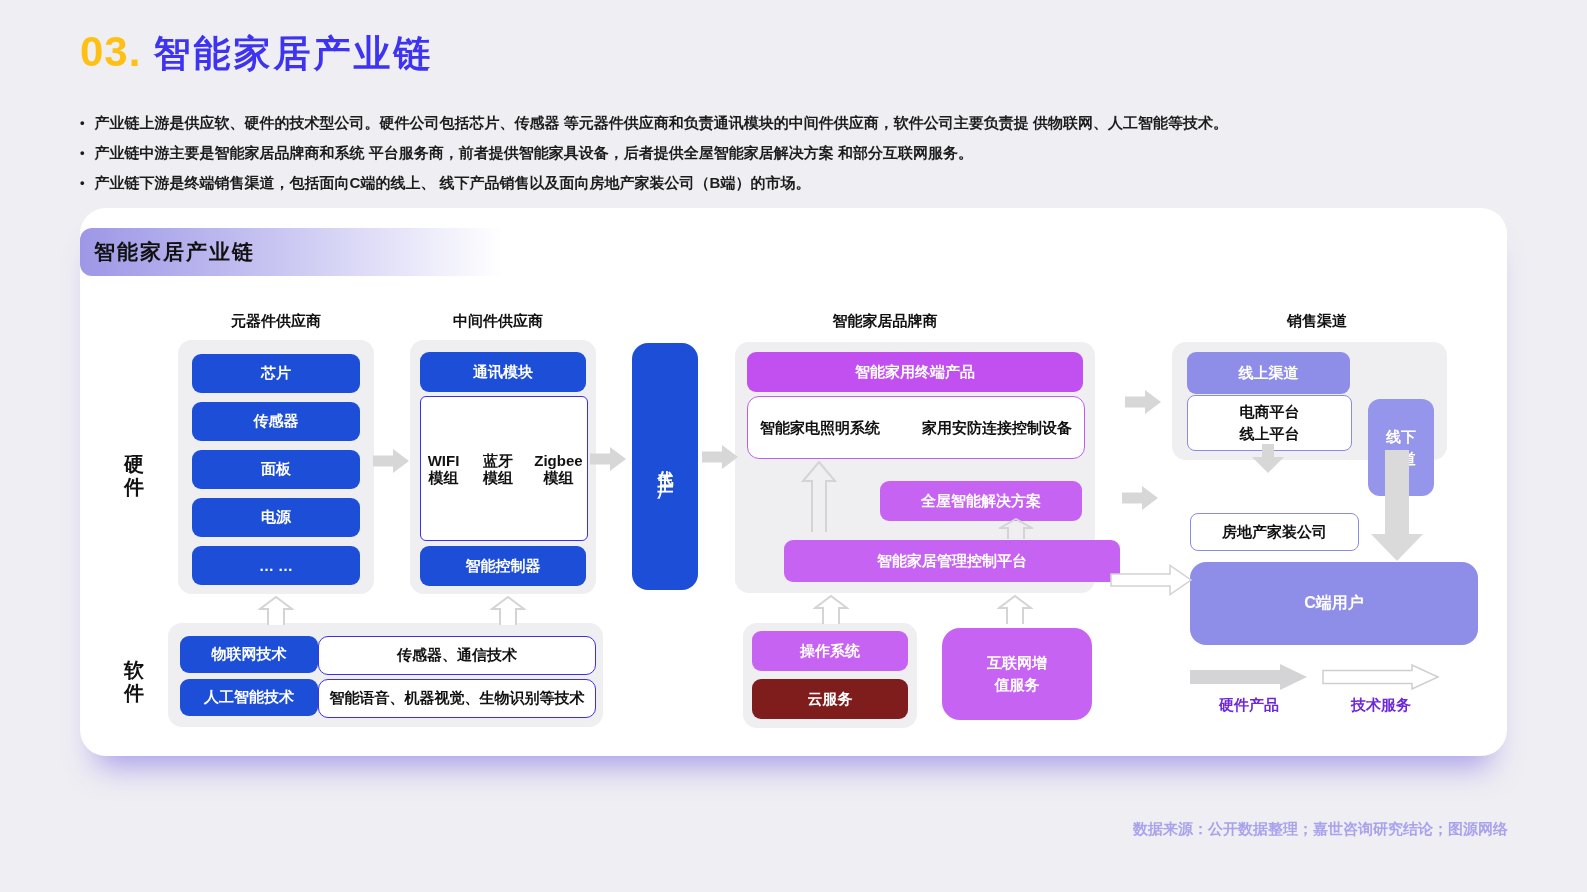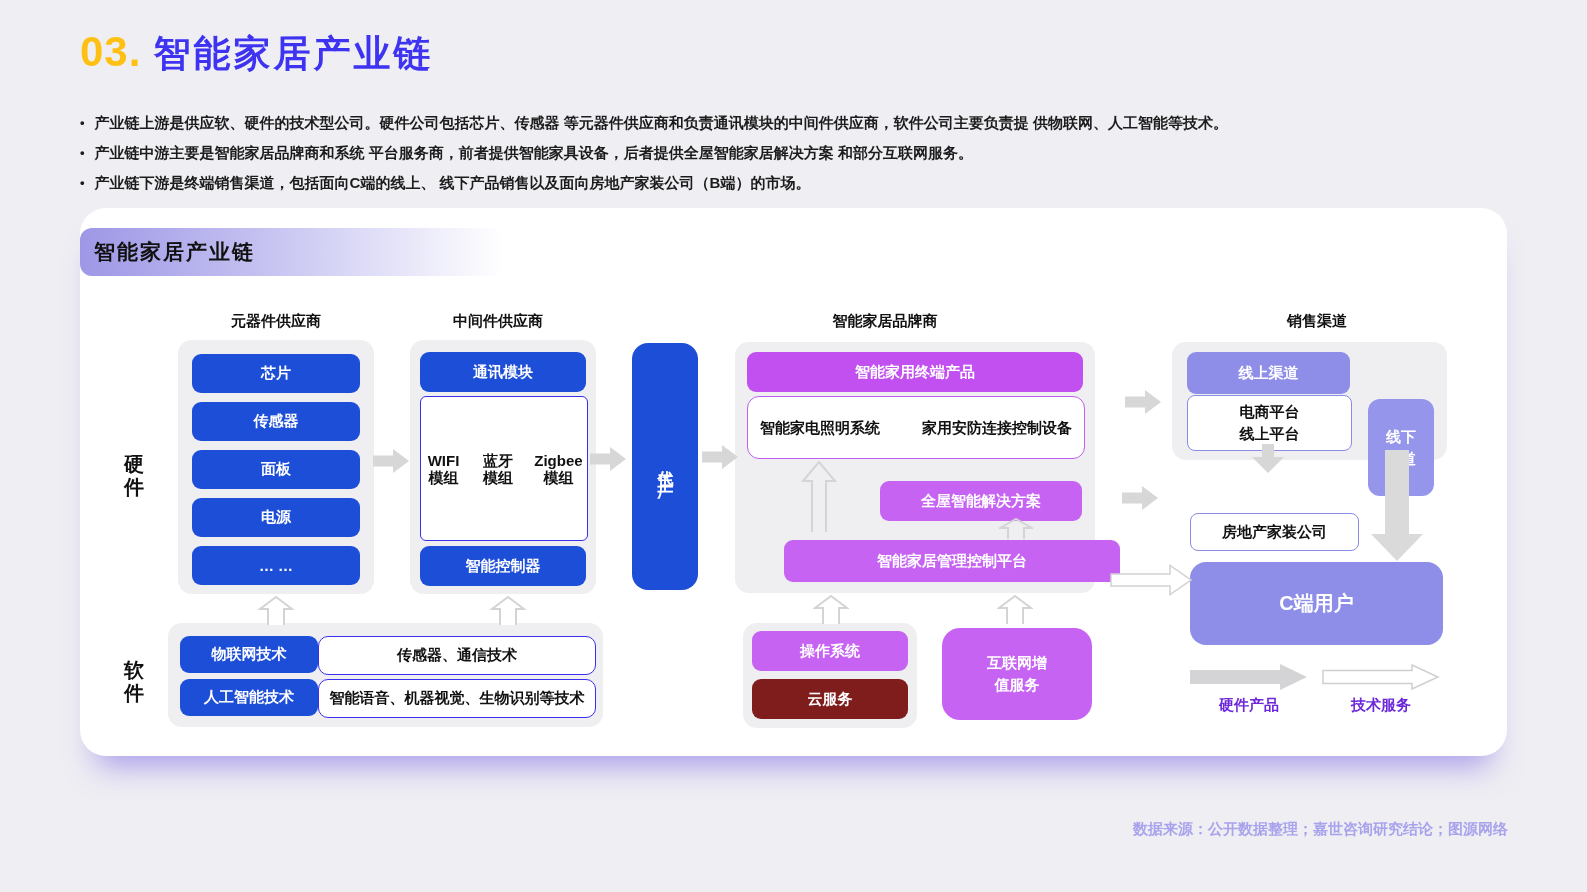--- a/index.html
+++ b/index.html
@@ -143,21 +143,21 @@
     <svg width="34" height="30" viewBox="0 0 34 30">
         <path d="M11 0 H23 V13 H33 L17 29 L1 13 H11 Z" fill="#D7D7D8"></path>
       </svg>
   </div>
   <div class="abs wbox b-peri" style="left:1190px;top:513px;width:167px;height:36px;">房地产家装公司</div>
   <div class="abs" style="left:1370px;top:450px;">
     <svg width="54" height="112" viewBox="0 0 54 112">
         <path d="M15 0 H39 V84 H53 L27 111 L1 84 H15 Z" fill="#DADADB"></path>
       </svg>
   </div>
-  <div class="abs peribox" style="left:1190px;top:562px;width:253px;height:83px;border-radius:16px;font-size:20px;">C端用户</div>
+  <div class="abs peribox" style="left:1190px;top:562px;width:288px;height:83px;border-radius:16px;font-size:16px;">C端用户</div>
   <div class="abs" style="left:1110px;top:564px;">
     <svg width="82" height="32" viewBox="0 0 82 32">
         <path d="M1 10 H60 V1.5 L81 16 L60 30.5 V22 H1 Z" fill="#fff" stroke="#D2D2D4" stroke-width="1.5"></path>
       </svg>
   </div>
 
   <div class="abs gbox" style="left:168px;top:623px;width:435px;height:104px;"></div>
   <div class="abs bluebox" style="left:180px;top:636px;width:138px;height:37px;">物联网技术</div>
   <div class="abs wbox b-blue" style="left:318px;top:636px;width:276px;height:37px;border-radius:10px;">传感器、通信技术</div>
   <div class="abs bluebox" style="left:180px;top:679px;width:138px;height:37px;">人工智能技术</div>

